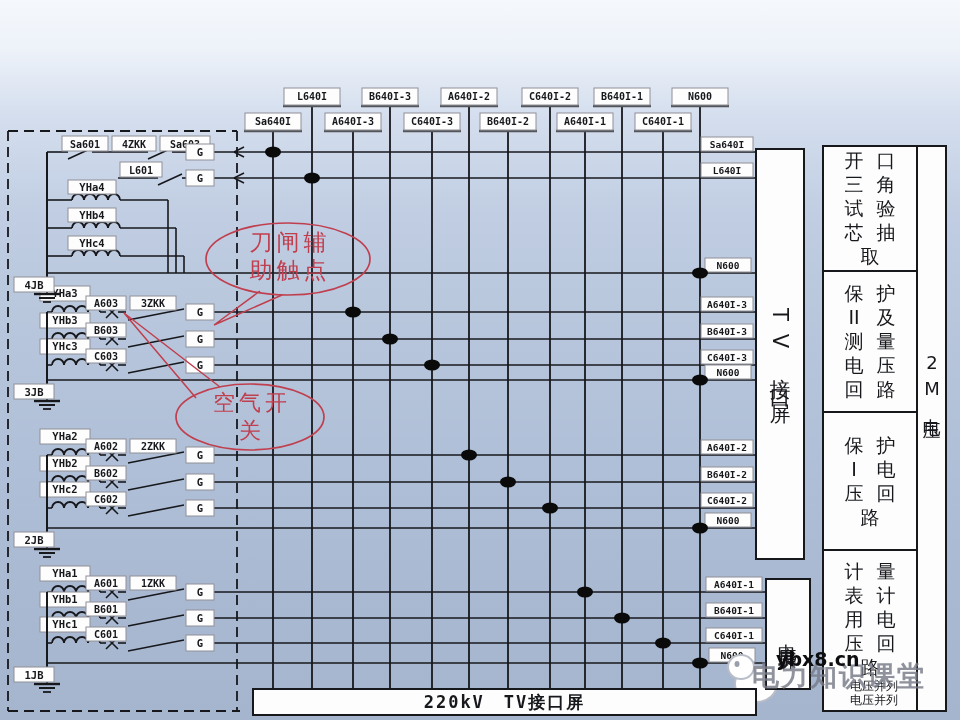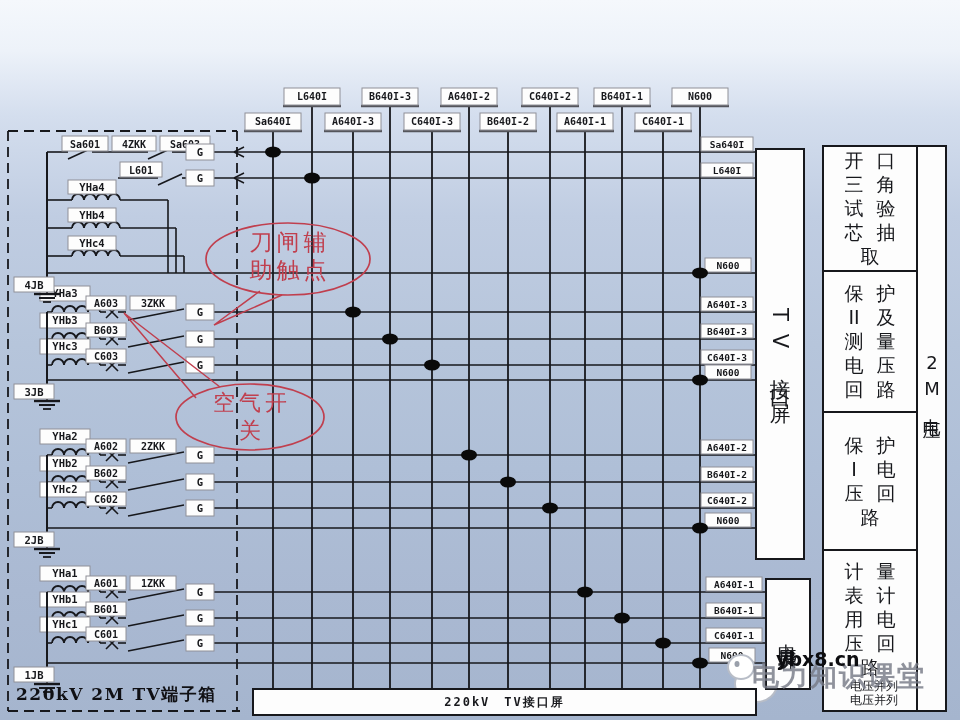--- a/index.html
+++ b/index.html
@@ -17,21 +17,21 @@
   #right-box{left:822px;top:145px;width:125px;height:567px;display:flex;padding:0;}
   #sections{width:92px;display:flex;flex-direction:column;}
   .sec{box-sizing:border-box;border-bottom:2px solid #17181c;display:flex;flex-direction:column;justify-content:center;align-items:center;}
   .sec.last{border-bottom:none;}
   .secrow{display:flex;justify-content:center;gap:12px;font-size:19px;line-height:24px;color:#17181c;white-space:nowrap;}
   .secrow span{min-width:20px;text-align:center;}
   .sec-footer{font-size:12px;line-height:14px;text-align:center;margin-top:auto;padding-bottom:3px;white-space:nowrap;color:#17181c;margin-left:8px;}
   #strip{flex:1;border-left:2px solid #17181c;display:flex;justify-content:center;align-items:flex-start;padding-top:205px;box-sizing:border-box;}
   #strip .vupright{font-size:18px;letter-spacing:5px;}
   #bottom-box{left:252px;top:688px;width:505px;height:28px;display:flex;align-items:center;justify-content:center;
-    font-family:"DejaVu Sans Mono","Liberation Mono",monospace;font-weight:bold;font-size:12px;letter-spacing:2px;}
+    font-family:"DejaVu Sans Mono","Liberation Mono",monospace;font-weight:bold;font-size:17px;letter-spacing:2px;}
   #left-title{position:absolute;left:16px;top:683px;font-size:17px;font-weight:bold;letter-spacing:1.5px;color:#101014;
     font-family:"DejaVu Serif","Liberation Serif",serif;white-space:nowrap;}
   #wm{position:absolute;left:0;top:0;width:960px;height:720px;pointer-events:none;text-decoration:underline;}
   #wm-brand{position:absolute;left:752px;top:658px;font-size:27px;font-weight:bold;color:rgba(118,122,134,0.82);letter-spacing:2px;white-space:nowrap;}
   #wm-site{position:absolute;left:776px;top:648px;font-size:19px;font-weight:bold;color:#0d0d10;white-space:nowrap;}
 </style>
 </head>
 <body>
 
 <div id="stage">
@@ -448,19 +448,18 @@
       </div>
     <div id="strip">
       <div class="vupright">2M电压</div>
     </div>
   </div>
 
   <div class="panel" id="bottom-box">
     <span>220kV　TV接口屏</span>
   </div>
 
-  <div id="left-title">220kV 2M TV端子箱</div>
 
   <div id="wm">
     <div id="wm-brand">电力知识课堂</div>
     <div id="wm-site">ybx8.cn</div>
   </div>
 </div>
 
 </body></html>

